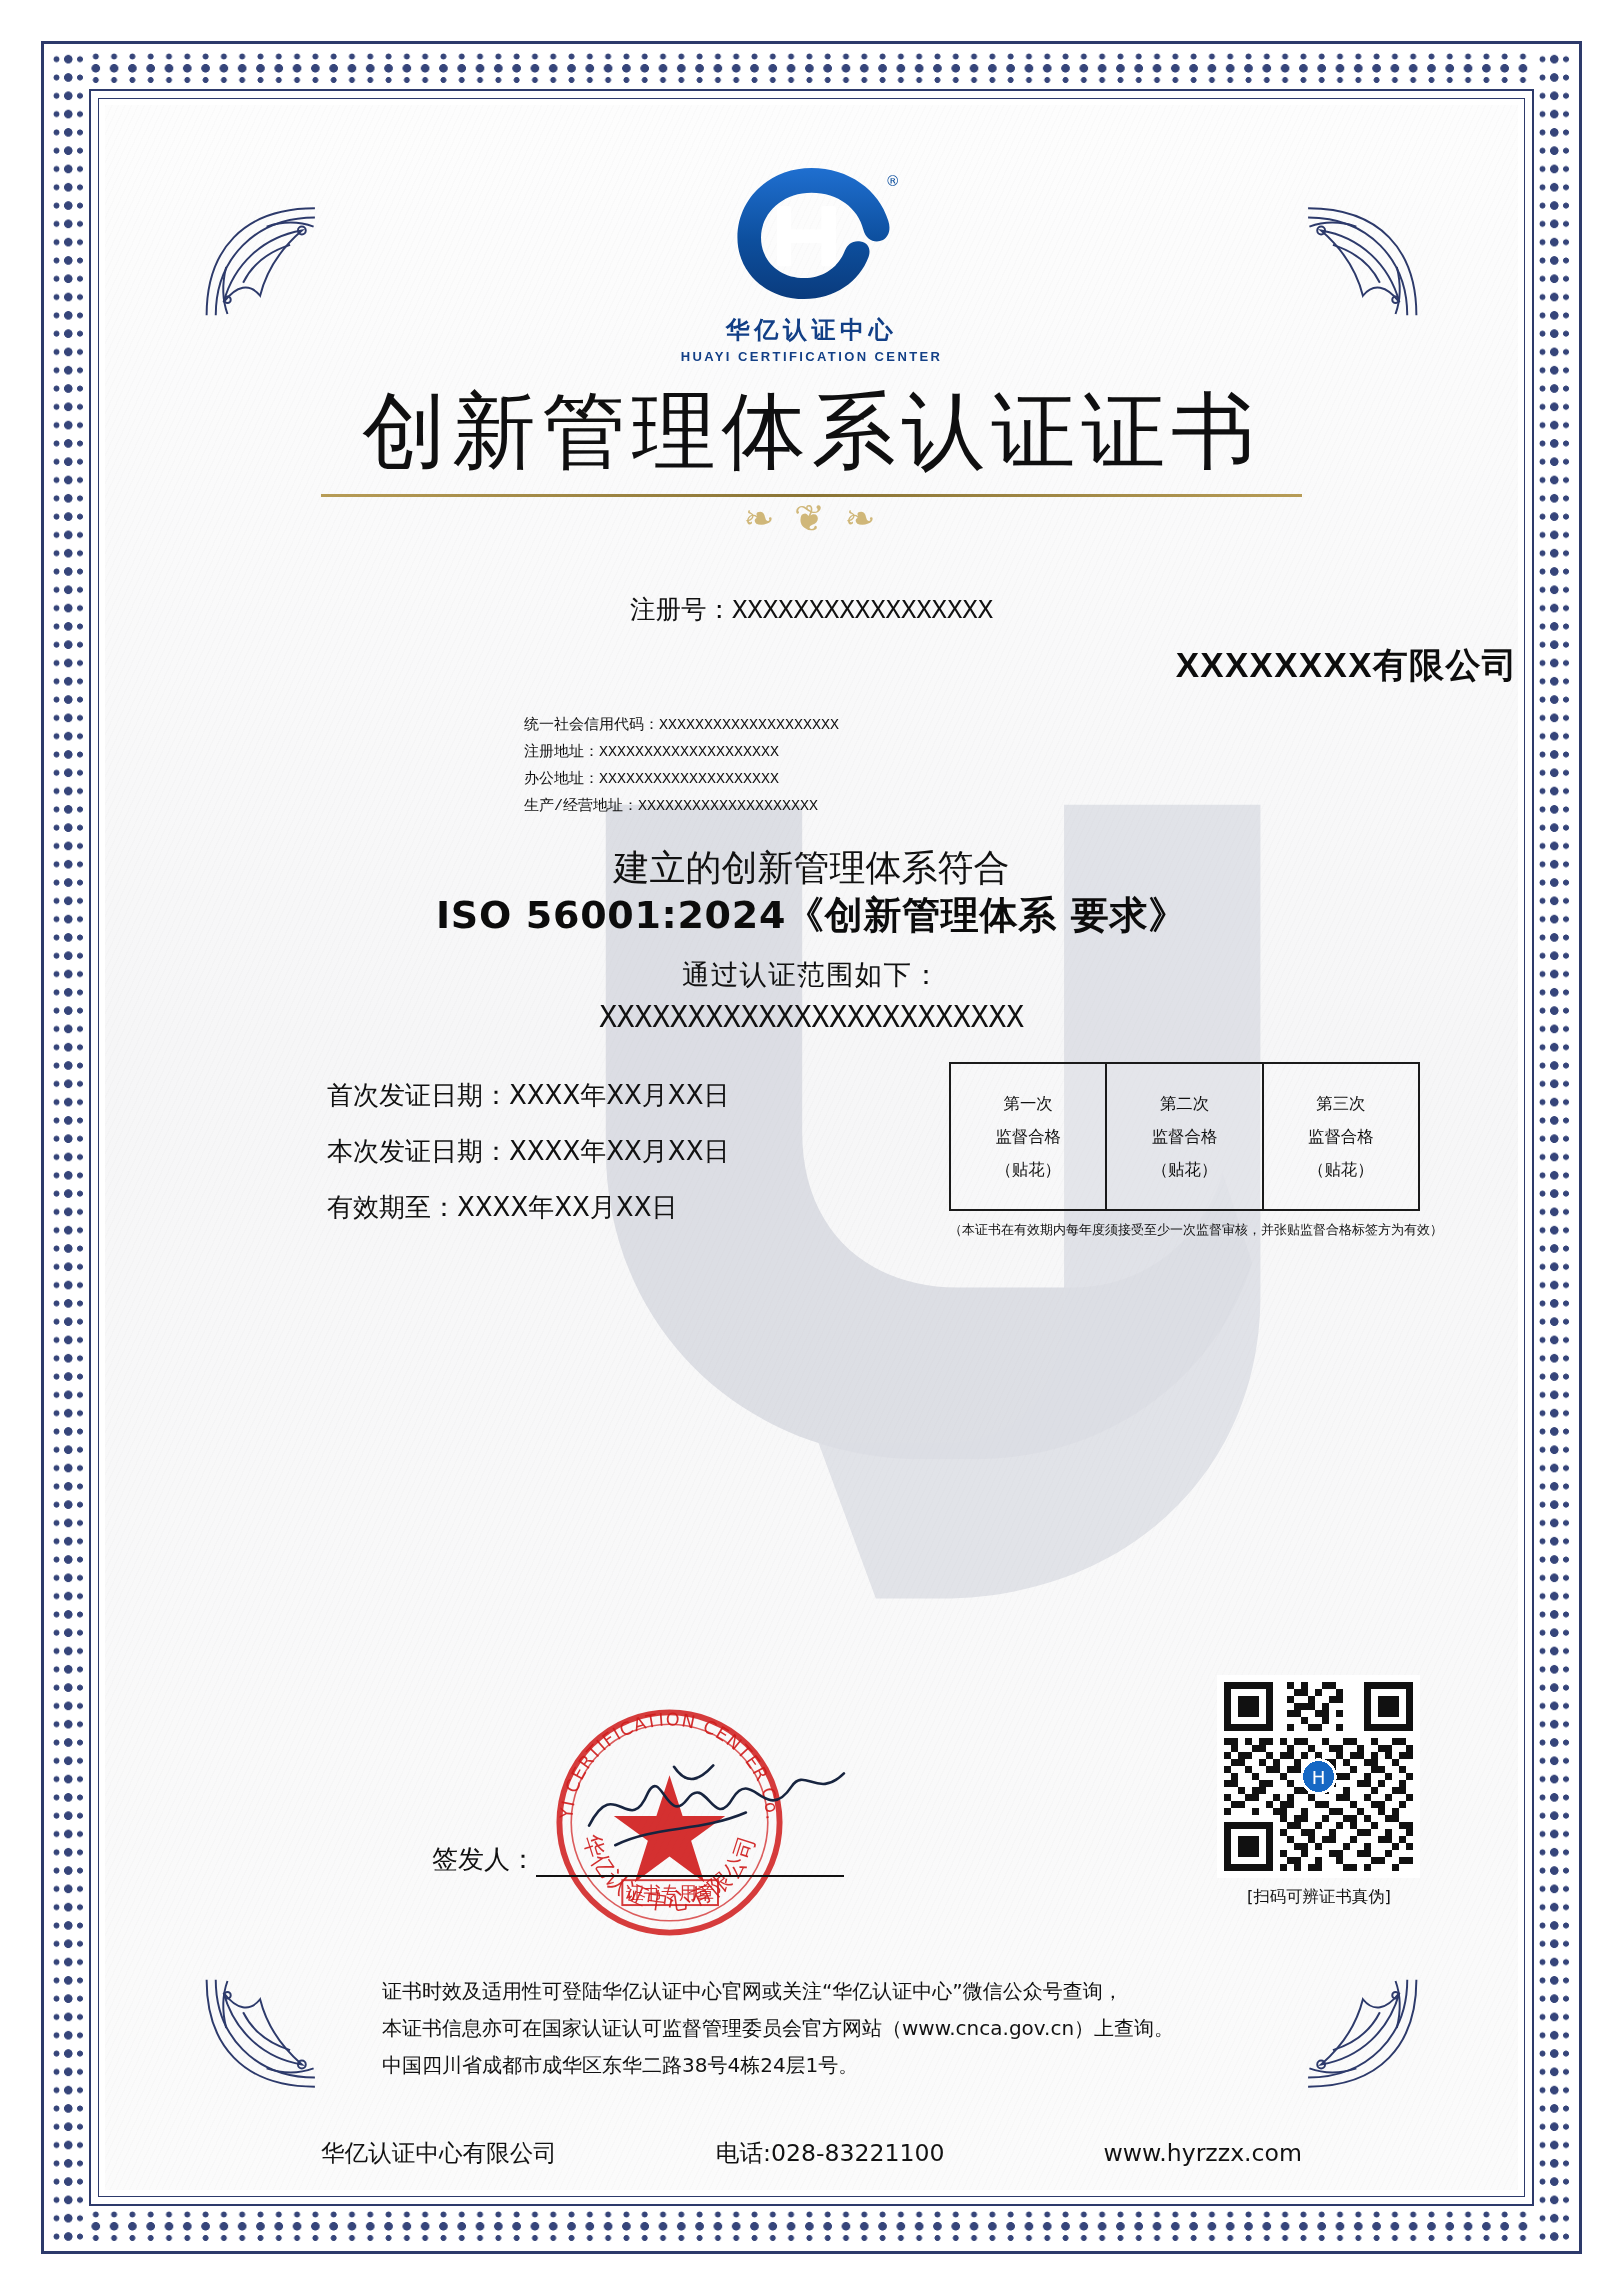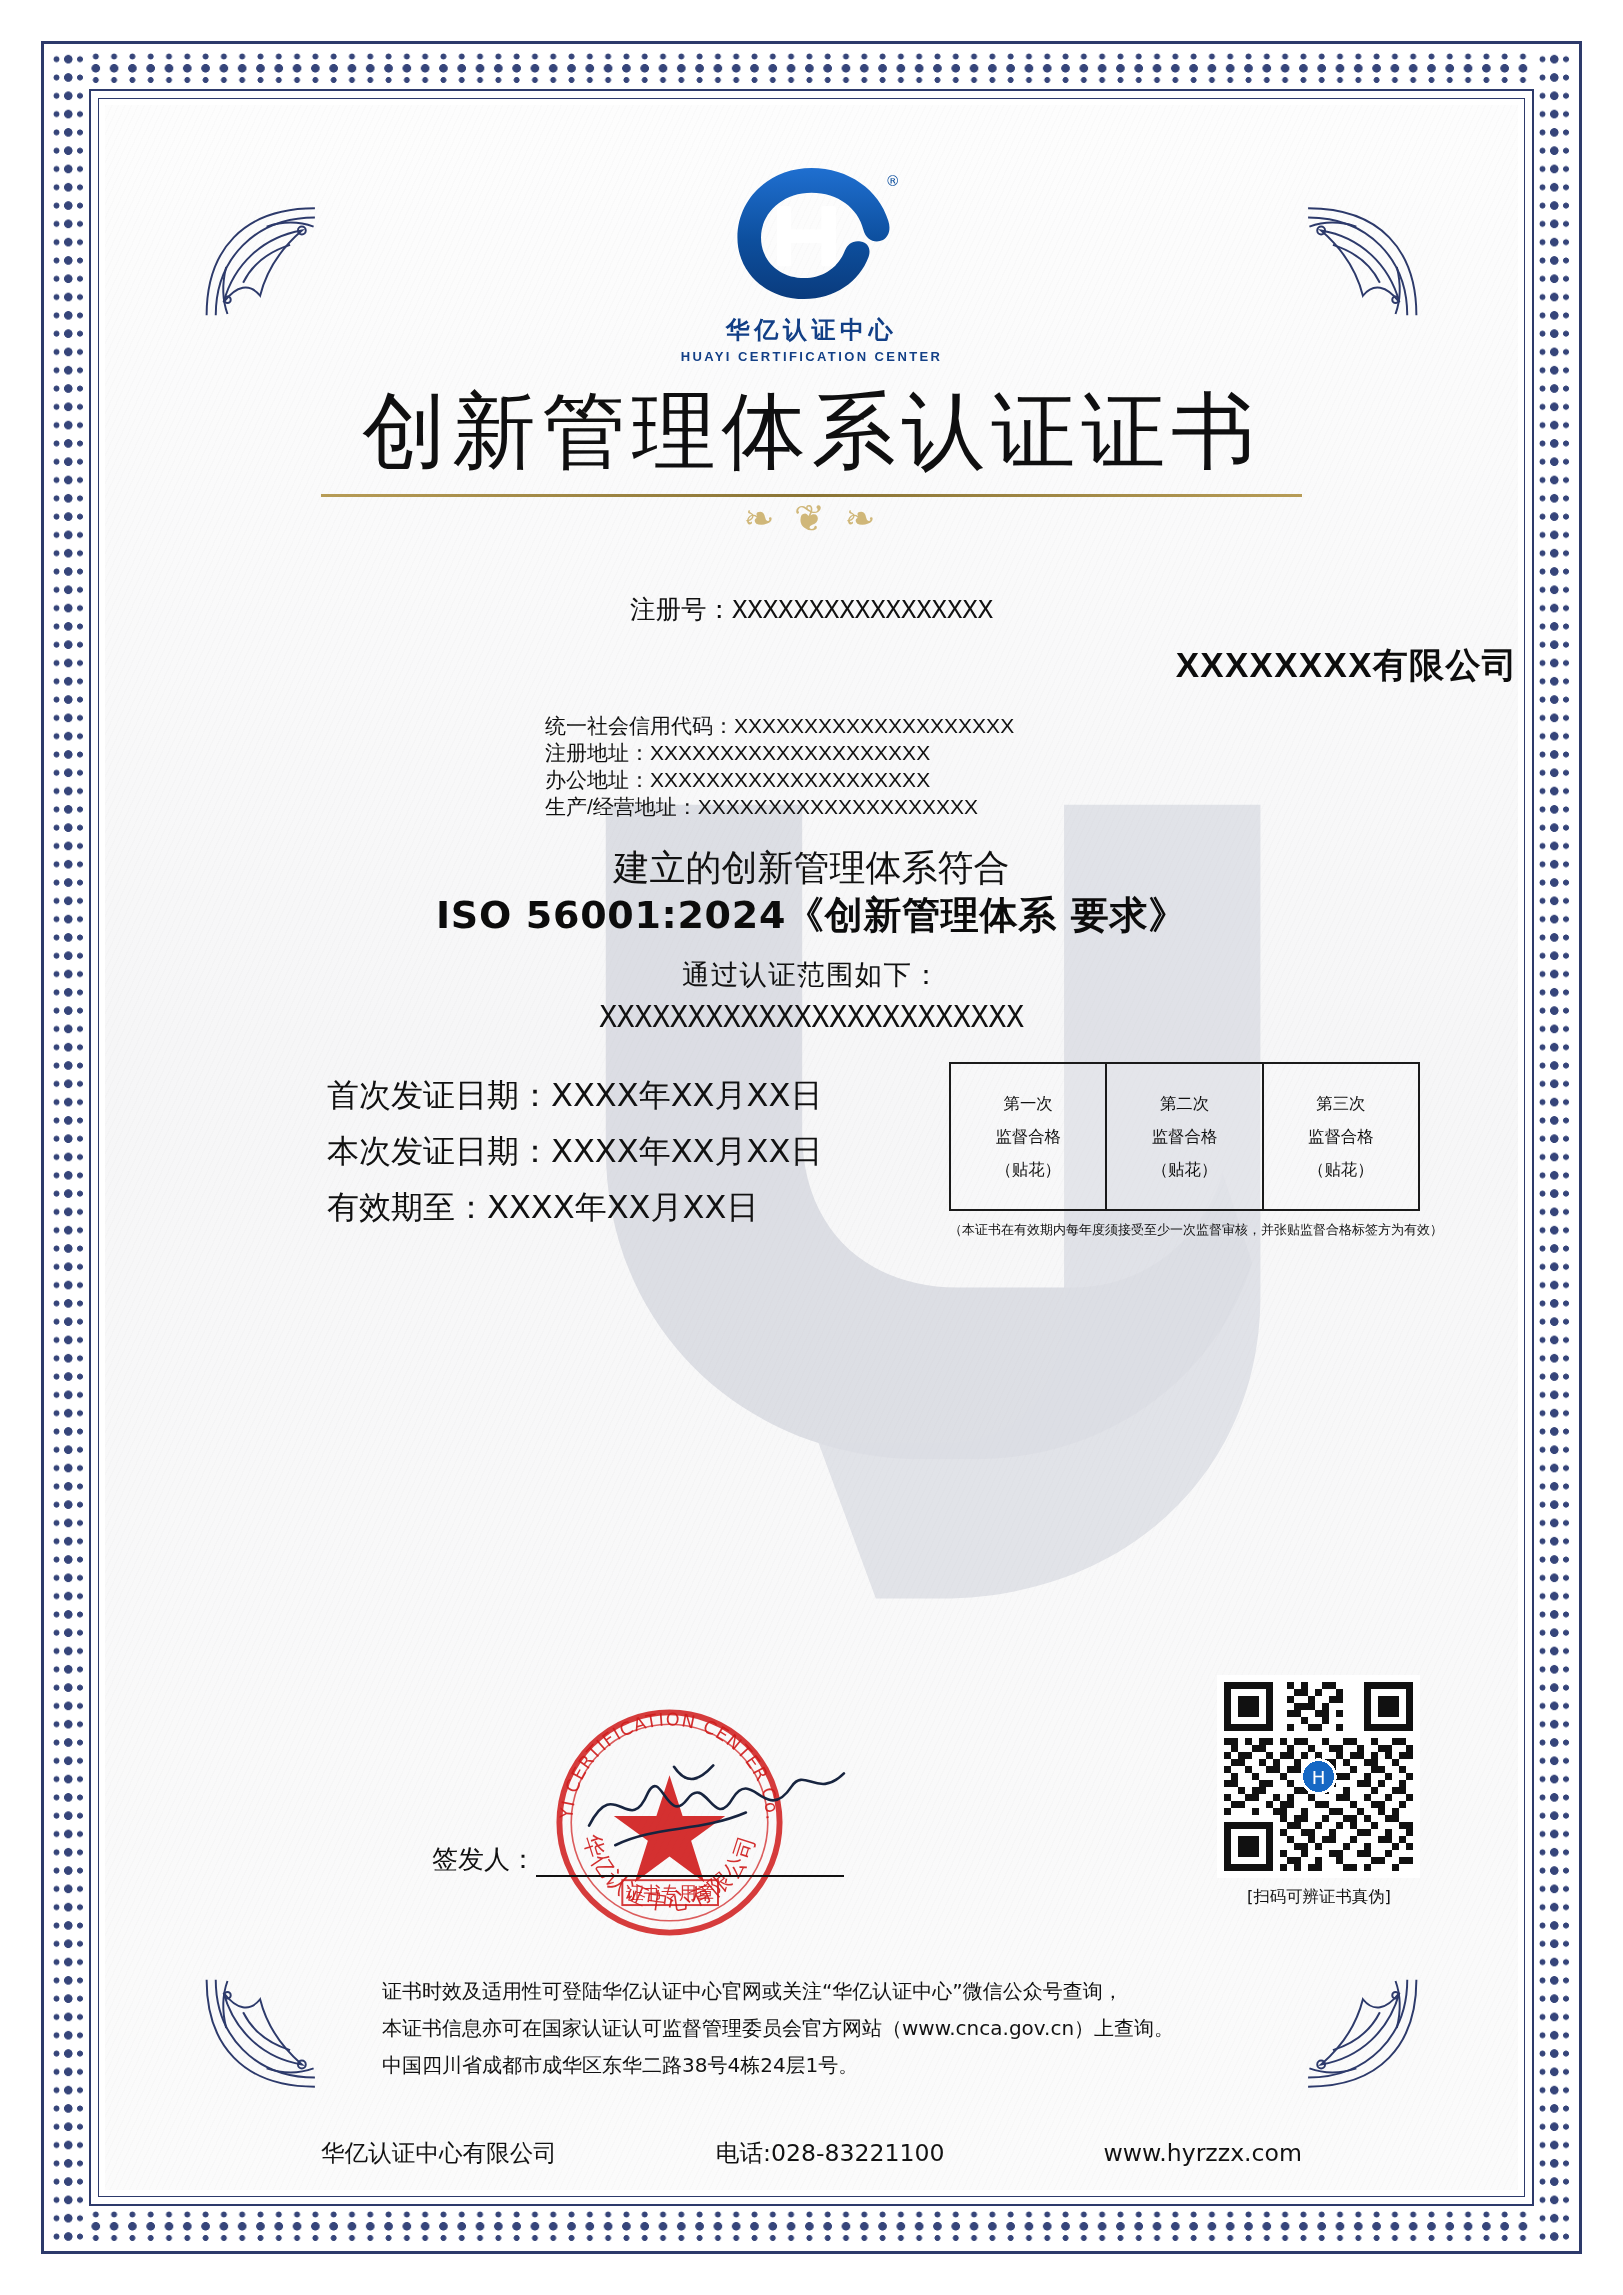--- a/index.html
+++ b/index.html
@@ -184,24 +184,24 @@
     top: 537px;
     text-align: right;
     font-size: 35px;
     font-weight: 700;
     color: #0d0d0d;
     font-family: Liberation Sans, sans-serif;
     letter-spacing: 1.3px;
   }
   .addr-block {
     position: absolute;
-    left: 440px;
+    left: 419px;
     top: 607px;
-    font-family: Liberation Sans, sans-serif;
-    font-size: 21px;
+    font-family: Liberation Mono, monospace;
+    font-size: 15px;
     line-height: 27px;
     color: #111;
     white-space: nowrap;
   }
 
   .conform-line {
     position: absolute;
     left: 0; right: 0;
     top: 739px;
     text-align: center;
@@ -238,21 +238,21 @@
     font-size: 29.4px;
     color: #111;
     font-family: "DejaVu Sans Mono", "Liberation Mono", monospace;
   }
 
   
   .dates {
     position: absolute;
     left: 222px;
     top: 962px;
-    font-size: 32px;
+    font-size: 26px;
     line-height: 56px;
     color: #111;
     font-family: "DejaVu Sans", "Liberation Sans", sans-serif;
     white-space: nowrap;
   }
 
   
   .surv-table {
     position: absolute;
     left: 844px;

